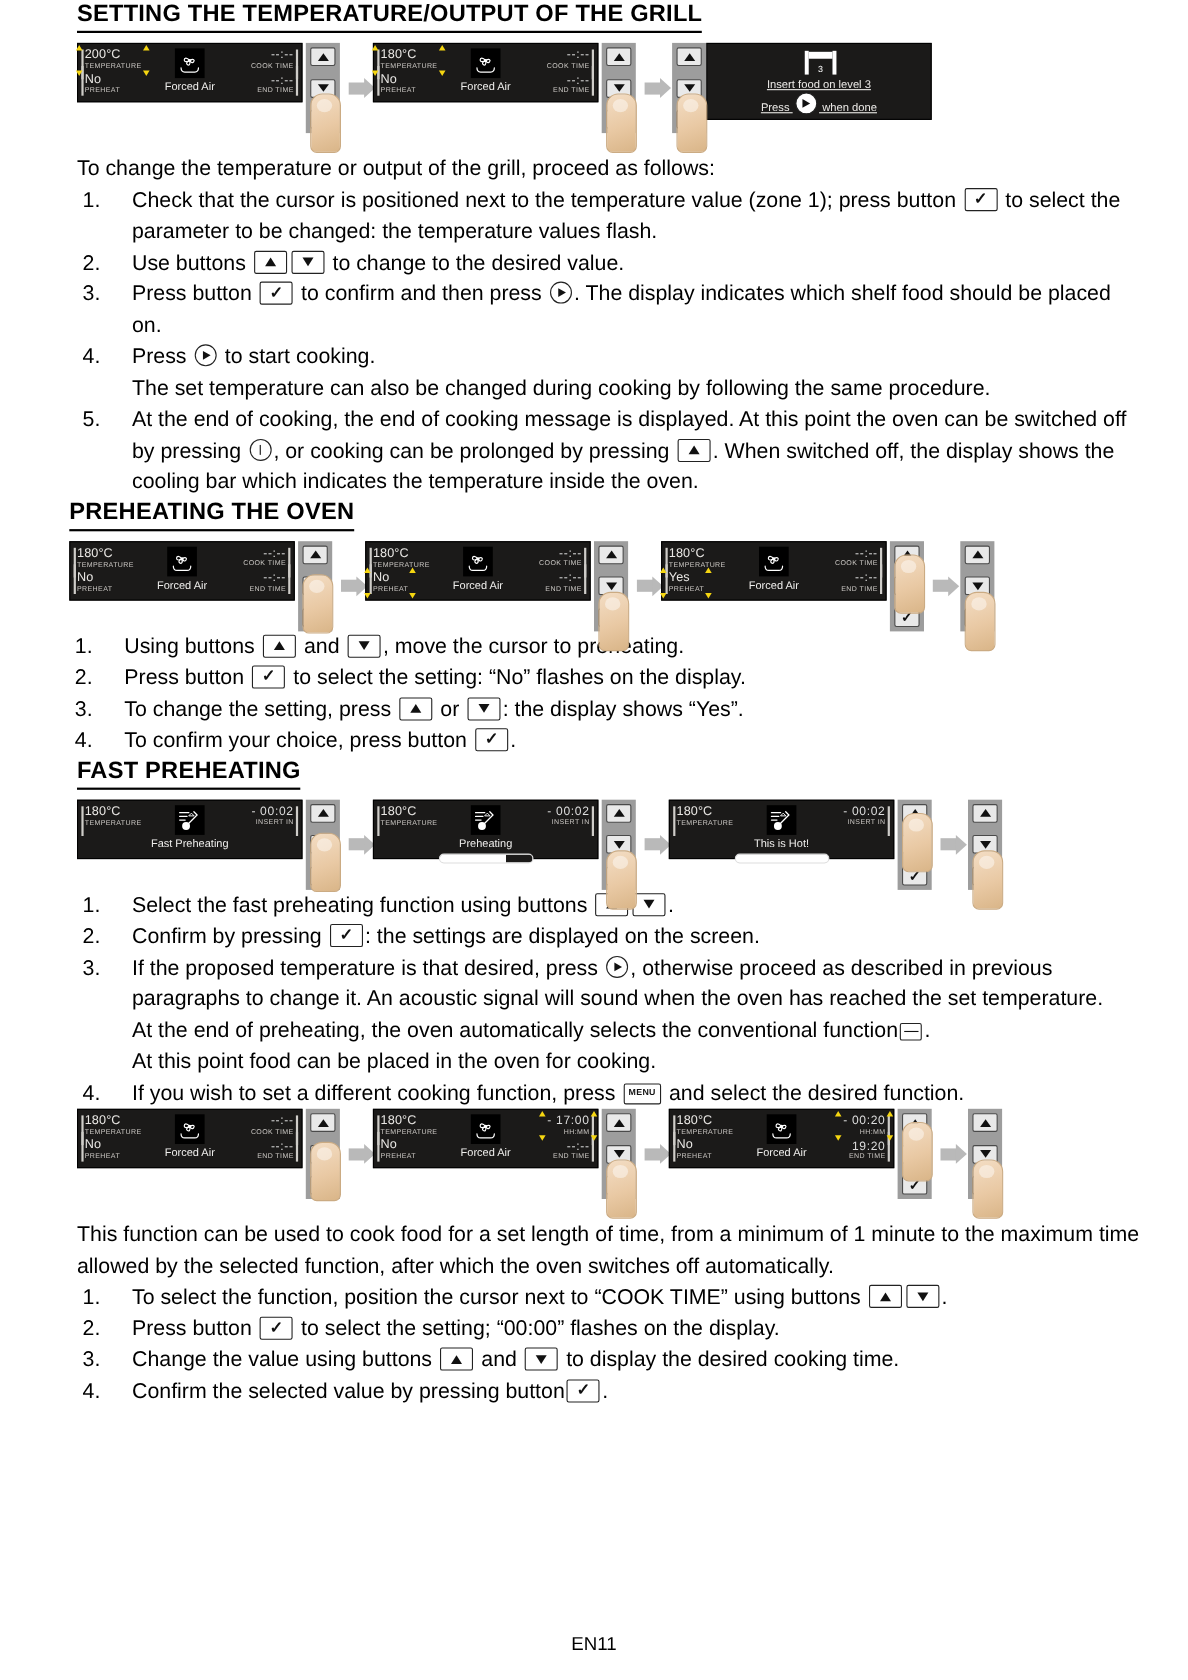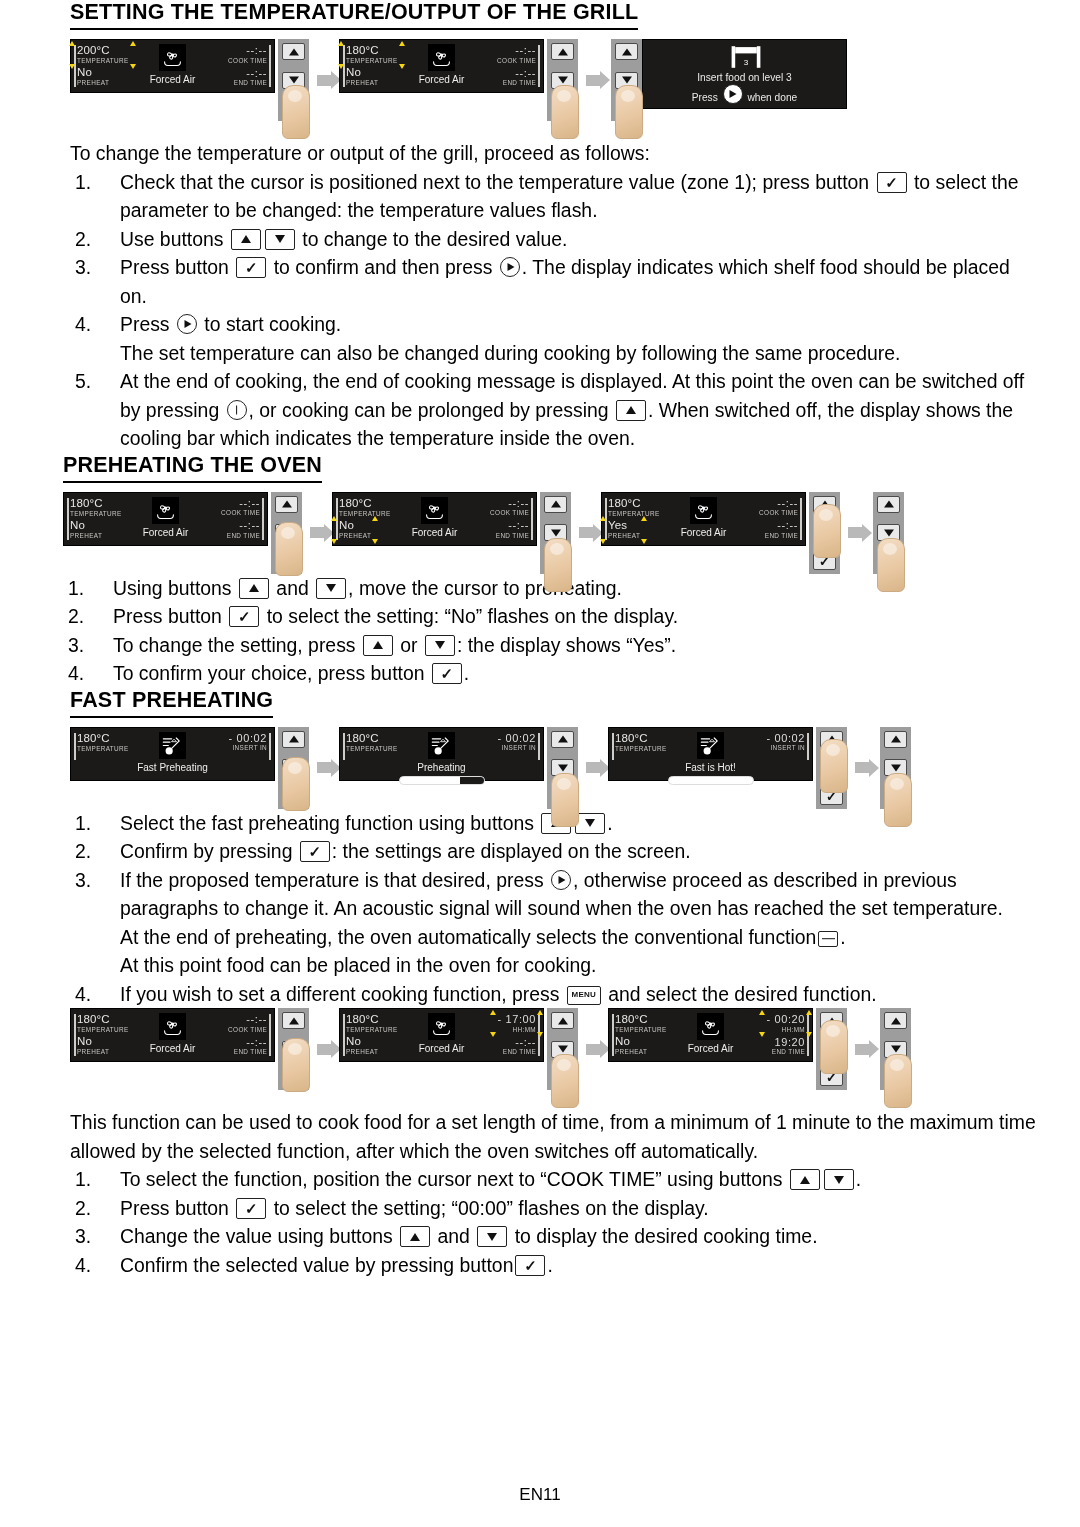--- a/index.html
+++ b/index.html
@@ -127,21 +127,21 @@
   }
   .fm.dn:before{border-bottom:none;border-top:5px solid #f5d611;}
 
   
   .msgpanel{
     width:205px;height:70px;background:#1b1a19;color:#eceae7;
     display:flex;flex-direction:column;align-items:center;justify-content:center;
     border:1px solid #000;box-sizing:border-box;
   }
   .shelf-icon{width:34px;height:24px;position:relative;margin-bottom:3px;}
-  .msgline{font-size:10.2px;line-height:13px;text-align:center;white-space:nowrap;}
+  .msgline{font-size:10.2px;line-height:13px;text-align:center;white-space:nowrap;text-decoration:underline;}
 
   
   .btncol{
     width:31px;height:82px;background:#9d9d9d;
     display:flex;flex-direction:column;align-items:center;justify-content:space-between;
     padding:4px 0;box-sizing:border-box;position:relative;margin-left:3px;
   }
   .bkey{
     width:23px;height:17px;background:#e9e9e9;border:1.3px solid #4a4a4a;border-radius:2px;
     position:relative;box-sizing:border-box;
@@ -693,21 +693,21 @@
                     <path d="M19.5 6 l3.5 3.5 L14 18.5"></path>
                   </g>
                   <g fill="#fff">
                     <circle cx="11" cy="21.5" r="4.3"></circle>
                   </g>
                   <g stroke="#fff" stroke-width="1.2" fill="none">
                     <path d="M21 17 l3.5 -3.5 l3.5 3.5 z" transform="translate(-4,-4) scale(0.85)"></path>
                   </g>
                 </svg>
               </span>
-              <span class="fnname">Fast is Hot!</span>
+              <span class="fnname">This is Hot!</span>
               <span class="progbar">
                 <span class="rest" style="width:0%"></span>
               </span>
             </div>
           </div>
           <div class="btncol">
             <span class="bkey up">
               <span class="tri"></span>
             </span>
             <span class="bkey down">

